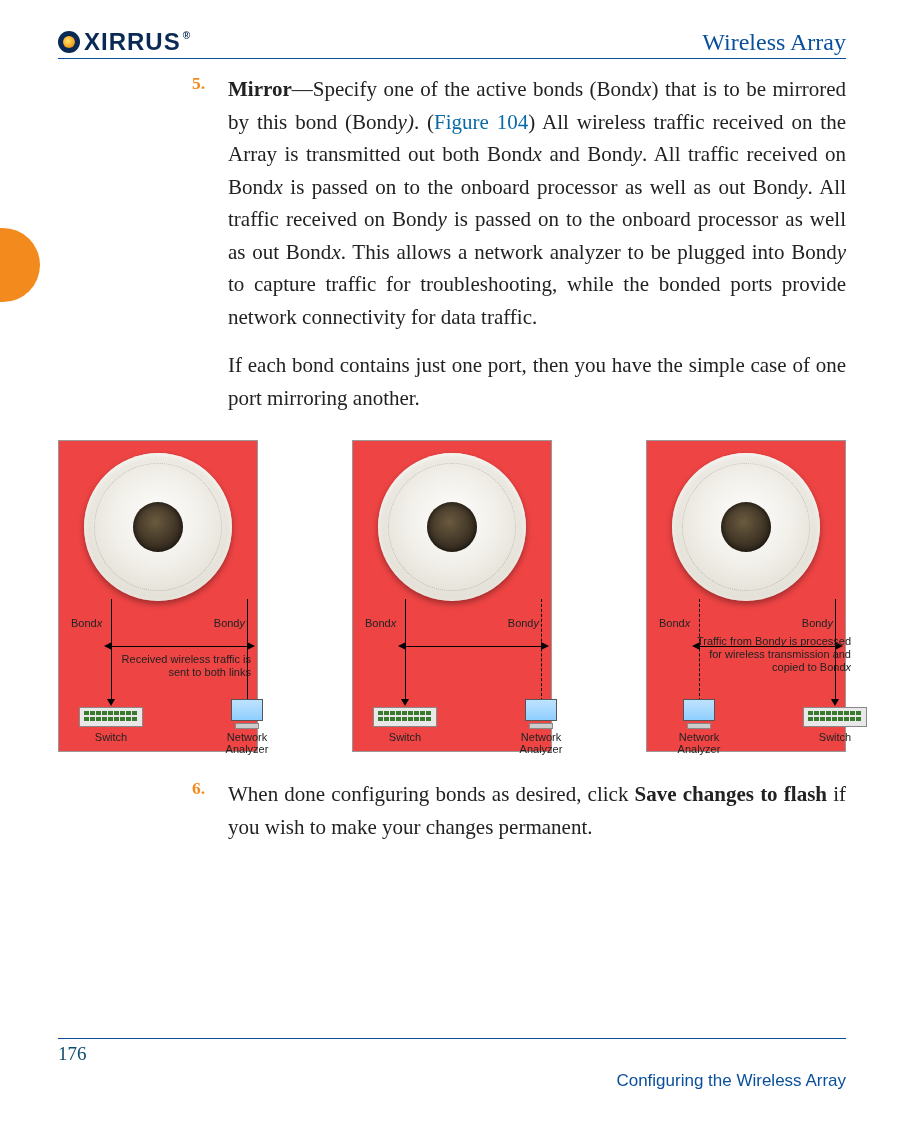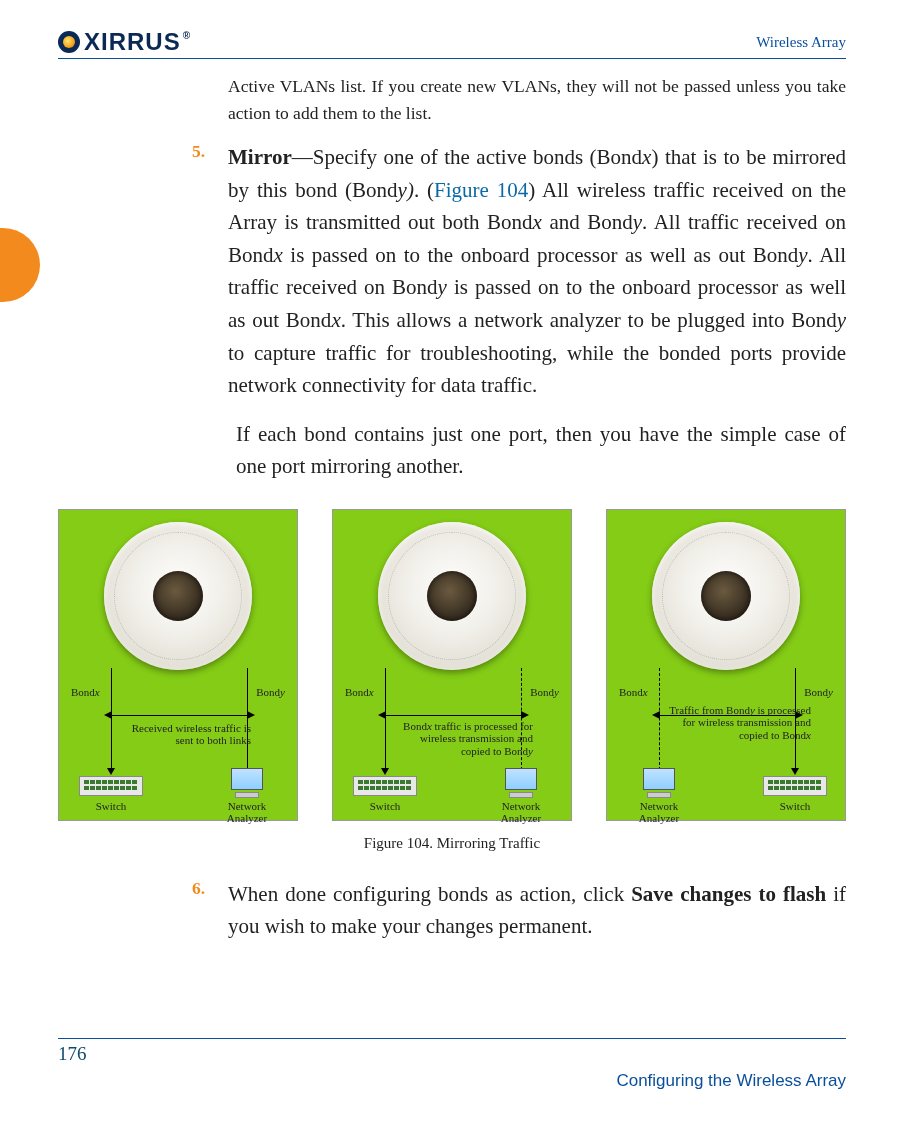--- a/index.html
+++ b/index.html
@@ -43,21 +43,21 @@
     font-family: Arial, Helvetica, sans-serif;
     font-weight: 900;
     font-size: 24px;
     letter-spacing: 1px;
     color: #0a2a55;
     display:flex; align-items:flex-start;
   }
   .logo-reg { font-size:10px; margin-top:2px; margin-left:2px;}
   .header-title {
     color: #0a4f9c;
-    font-size: 15px;
+    font-size: 24px;
   }
   .side-tab {
     position: absolute;
     left: 0;
     top: 228px;
     width: 40px;
     height: 74px;
     background: #f38a1e;
     border-top-right-radius: 38px;
     border-bottom-right-radius: 38px;
@@ -82,34 +82,34 @@
     font-size: 17.5px;
   }
   .list-body {
     font-size: 21px;
     line-height: 1.55;
     text-align: justify;
   }
   .list-body .ital { font-style: italic; }
   .list-body .b { font-weight: 700; }
   .figref { color: #0a6aa8; }
-  .para2 { margin-top: 16px; margin-left: 8px; }
+  .para2 { margin-top: 16px; }
   .figure-wrap {
     margin-top: 26px;
     display:flex;
     justify-content: space-between;
     gap: 10px;
   }
   .panel {
     border: 1px solid #999;
-    background: #84cc16;
-    width: 240px;
+    background: #ef4444;
+    width: 200px;
     height: 312px;
     position: relative;
-    font-family: Liberation Serif, serif;
+    font-family: Liberation Sans, sans-serif;
     font-size: 11px;
     color: #222;
   }
   .disc {
     position:absolute;
     top: 12px; left: 50%; transform: translateX(-50%);
     width: 148px; height: 148px; border-radius:50%;
     background: radial-gradient(circle at 50% 45%, #fefefe 0%, #f2f0ea 40%, #e6e3da 65%, #d6d3c9 100%);
     box-shadow: 0 3px 6px rgba(0,0,0,0.35), inset 0 2px 6px rgba(255,255,255,0.8);
   }
@@ -181,21 +181,20 @@
       <div class="logo-text">
           <span>XIRRUS</span>
           <span class="logo-reg">®</span>
         </div>
     </div>
     <div class="header-title">Wireless Array</div>
   </div>
 
   <div class="side-tab"></div>
 
-  <div class="body-block">Active VLANs list. If you create new VLANs, they will not be passed unless you take action to add them to the list.</div>
 
   <div class="list-item">
     <div class="list-num">5.</div>
     <div class="list-body">
       <span class="b">Mirror</span><span>—Specify one of the active bonds (Bond</span><span class="ital">x</span><span>) that is to be mirrored by this bond (Bond</span><span class="ital">y)</span><span>. (</span><span class="figref">Figure 104</span><span>) All wireless traffic received on the Array is transmitted out both Bond</span><span class="ital">x</span><span> and Bond</span><span class="ital">y</span><span>.   All traffic received on Bond</span><span class="ital">x</span><span> is passed on to the onboard processor as well as out Bond</span><span class="ital">y</span><span>. All traffic received on Bond</span><span class="ital">y</span><span> is passed on to the onboard processor as well as out Bond</span><span class="ital">x</span><span>. This allows a network analyzer to be plugged into Bond</span><span class="ital">y</span><span> to capture traffic for troubleshooting, while the bonded ports provide network connectivity for data traffic.</span>
       <div class="para2">If each bond contains just one port, then you have the simple case of one port mirroring another.</div>
     </div>
   </div>
 
   <div class="figure-wrap">
@@ -230,23 +229,20 @@
       <div class="disc"></div>
       <div class="lbl" style="left:12px; top:176px;"><span class="n">Bond</span><span>x</span></div>
       <div class="lbl" style="right:12px; top:176px;"><span class="n">Bond</span><span>y</span></div>
       <div class="vline" style="left:52px; top:158px; height:102px;"></div>
       <div class="arrow-d" style="left:48px; top:258px;"></div>
       <div class="vline dashed" style="left:188px; top:158px; height:102px;"></div>
       <div class="arrow-d" style="left:184px; top:258px;"></div>
       <div class="hline" style="left:52px; top:205px; width:136px;"></div>
       <div class="arrow-l" style="left:45px; top:201px;"></div>
       <div class="arrow-r" style="left:188px; top:201px;"></div>
-      <div class="note" style="left:40px; top:210px; width:160px;"><span>Bond</span><span style="font-style:italic;">x</span><span style="white-space:pre-line;"> traffic is processed for
-wireless transmission and
-copied to Bond</span><span style="font-style:italic;">y</span></div>
       <div class="switch" style="left:20px; top:266px;">
           <div class="ports ports2"></div>
           <div class="ports ports3"></div>
         </div>
       <div class="devlabel" style="left:22px; top:290px;">Switch</div>
       <div class="analyzer" style="left:172px; top:258px;">
           <div class="screen"></div>
           <div class="base"></div>
         </div>
       <div class="devlabel" style="left:158px; top:290px; white-space:pre-line;">Network
@@ -274,26 +270,25 @@
       <div class="devlabel" style="left:22px; top:290px; white-space:pre-line;">Network
 Analyzer</div>
       <div class="switch" style="left:156px; top:266px;">
           <div class="ports ports2"></div>
           <div class="ports ports3"></div>
         </div>
       <div class="devlabel" style="left:158px; top:290px;">Switch</div>
     </div>
   </div>
 
-  <div class="fig-caption">Figure 104. Mirroring Traffic</div>
 
   <div class="list-item" style="margin-top:26px;">
     <div class="list-num">6.</div>
     <div class="list-body">
-      <span>When done configuring bonds as action, click </span><span class="b">Save changes to flash</span><span> if you wish to make your changes permanent.</span>
+      <span>When done configuring bonds as desired, click </span><span class="b">Save changes to flash</span><span> if you wish to make your changes permanent.</span>
     </div>
   </div>
 
   <div class="footer-row">
     <div class="footer-left">176</div>
     <div class="footer-right">Configuring the Wireless Array</div>
   </div>
 </div>
 
 </body></html>

